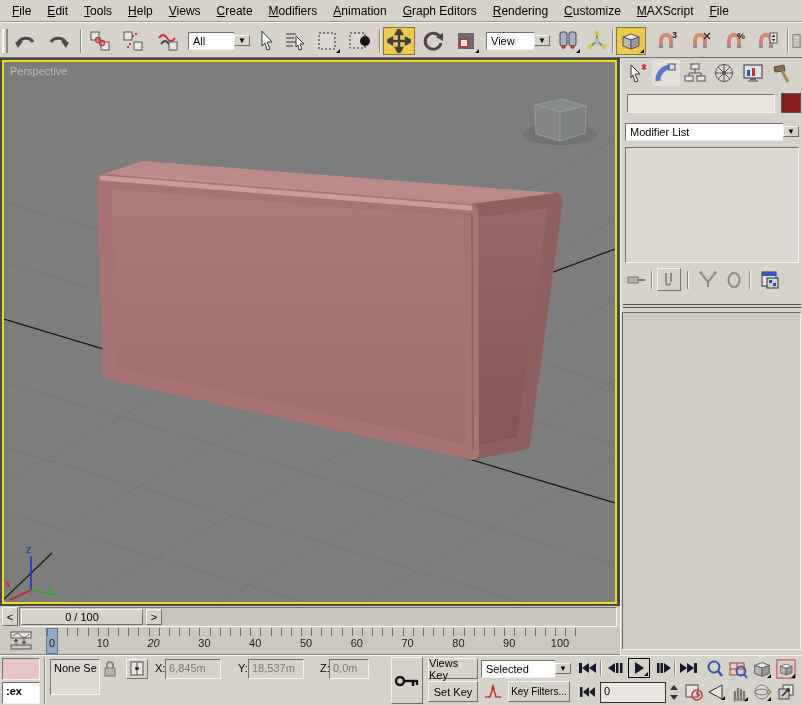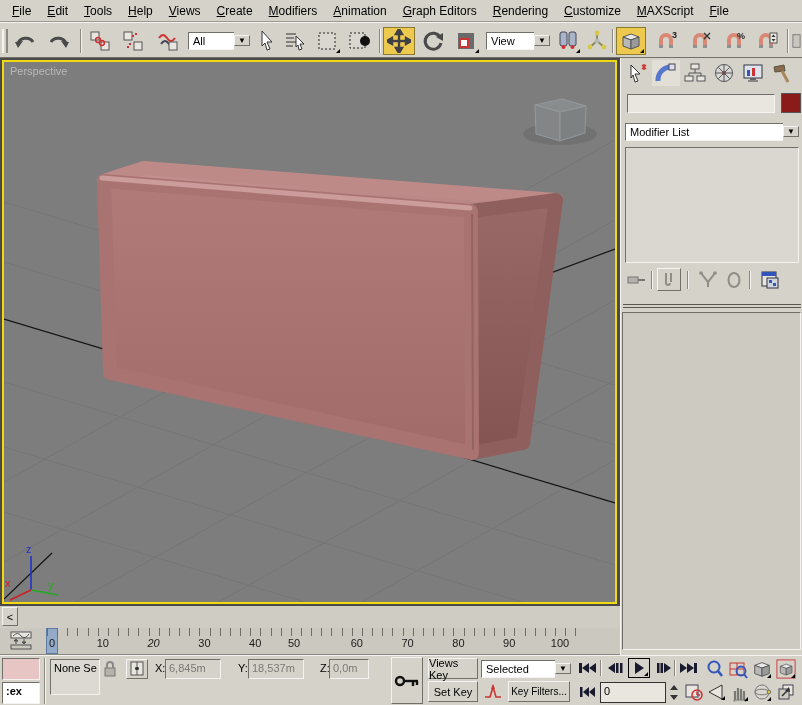--- a/index.html
+++ b/index.html
@@ -431,20 +431,28 @@
 
   <div class="abs" style="left:2px;top:246px;width:178px;height:4px;border-top:1px solid #5a584f;border-bottom:1px solid #5a584f"></div>
 
   <div class="sunken abs" style="left:1px;top:254px;width:179px;height:338px;background:#cdcac2"></div>
 </div>
 
 <div id="timeslider" class="abs">
   <div class="raised abs btnlabel" style="left:2px;top:1px;width:16px;height:19px">
     <span>&lt;</span>
   </div>
+  <div class="sunken abs" style="left:19px;top:1px;width:598px;height:20px;background:#c8c5bd">
+    <div class="raised abs btnlabel" style="left:1px;top:1px;width:122px;height:16px">
+      <span>0 / 100</span>
+    </div>
+    <div class="raised abs btnlabel" style="left:126px;top:1px;width:16px;height:16px">
+      <span>&gt;</span>
+    </div>
+  </div>
 </div>
 
 <div id="trackbar" class="abs">
   <div class="abs" style="left:8px;top:2px">
     <svg width="28" height="22" viewBox="0 0 28 22">
         <rect x="3" y="2" width="20" height="6" fill="#e9e6df" stroke="#555"></rect>
         <path d="M5,6 q5,-5 8,0 q4,4 8,-2" fill="none" stroke="#555"></path>
         <rect x="3" y="15" width="20" height="4" fill="#c9c6be" stroke="#555"></rect>
         <g stroke="#555">
           <line x1="8" y1="9" x2="8" y2="14"></line>
@@ -456,21 +464,21 @@
   </div>
   <div id="framemarker"></div>
   <div id="ruler">
     <div id="rulerticks"></div>
     <div class="abs" style="left:0;top:0;width:570px;height:26px">
         <span class="tb-label" style="left: 10px;">0</span>
         <span class="tb-label" style="left: 60.8px;">10</span>
         <span class="tb-label" style="left: 111.6px; font-style: italic;">20</span>
         <span class="tb-label" style="left: 162.4px;">30</span>
         <span class="tb-label" style="left: 213.2px;">40</span>
-        <span class="tb-label" style="left: 252px;">50</span>
+        <span class="tb-label" style="left: 264px;">50</span>
         <span class="tb-label" style="left: 314.8px;">60</span>
         <span class="tb-label" style="left: 365.6px;">70</span>
         <span class="tb-label" style="left: 416.4px;">80</span>
         <span class="tb-label" style="left: 467.2px;">90</span>
         <span class="tb-label" style="left: 518px;">100</span>
       </div>
   </div>
 </div>
 
 <div id="statusbar" class="abs">

